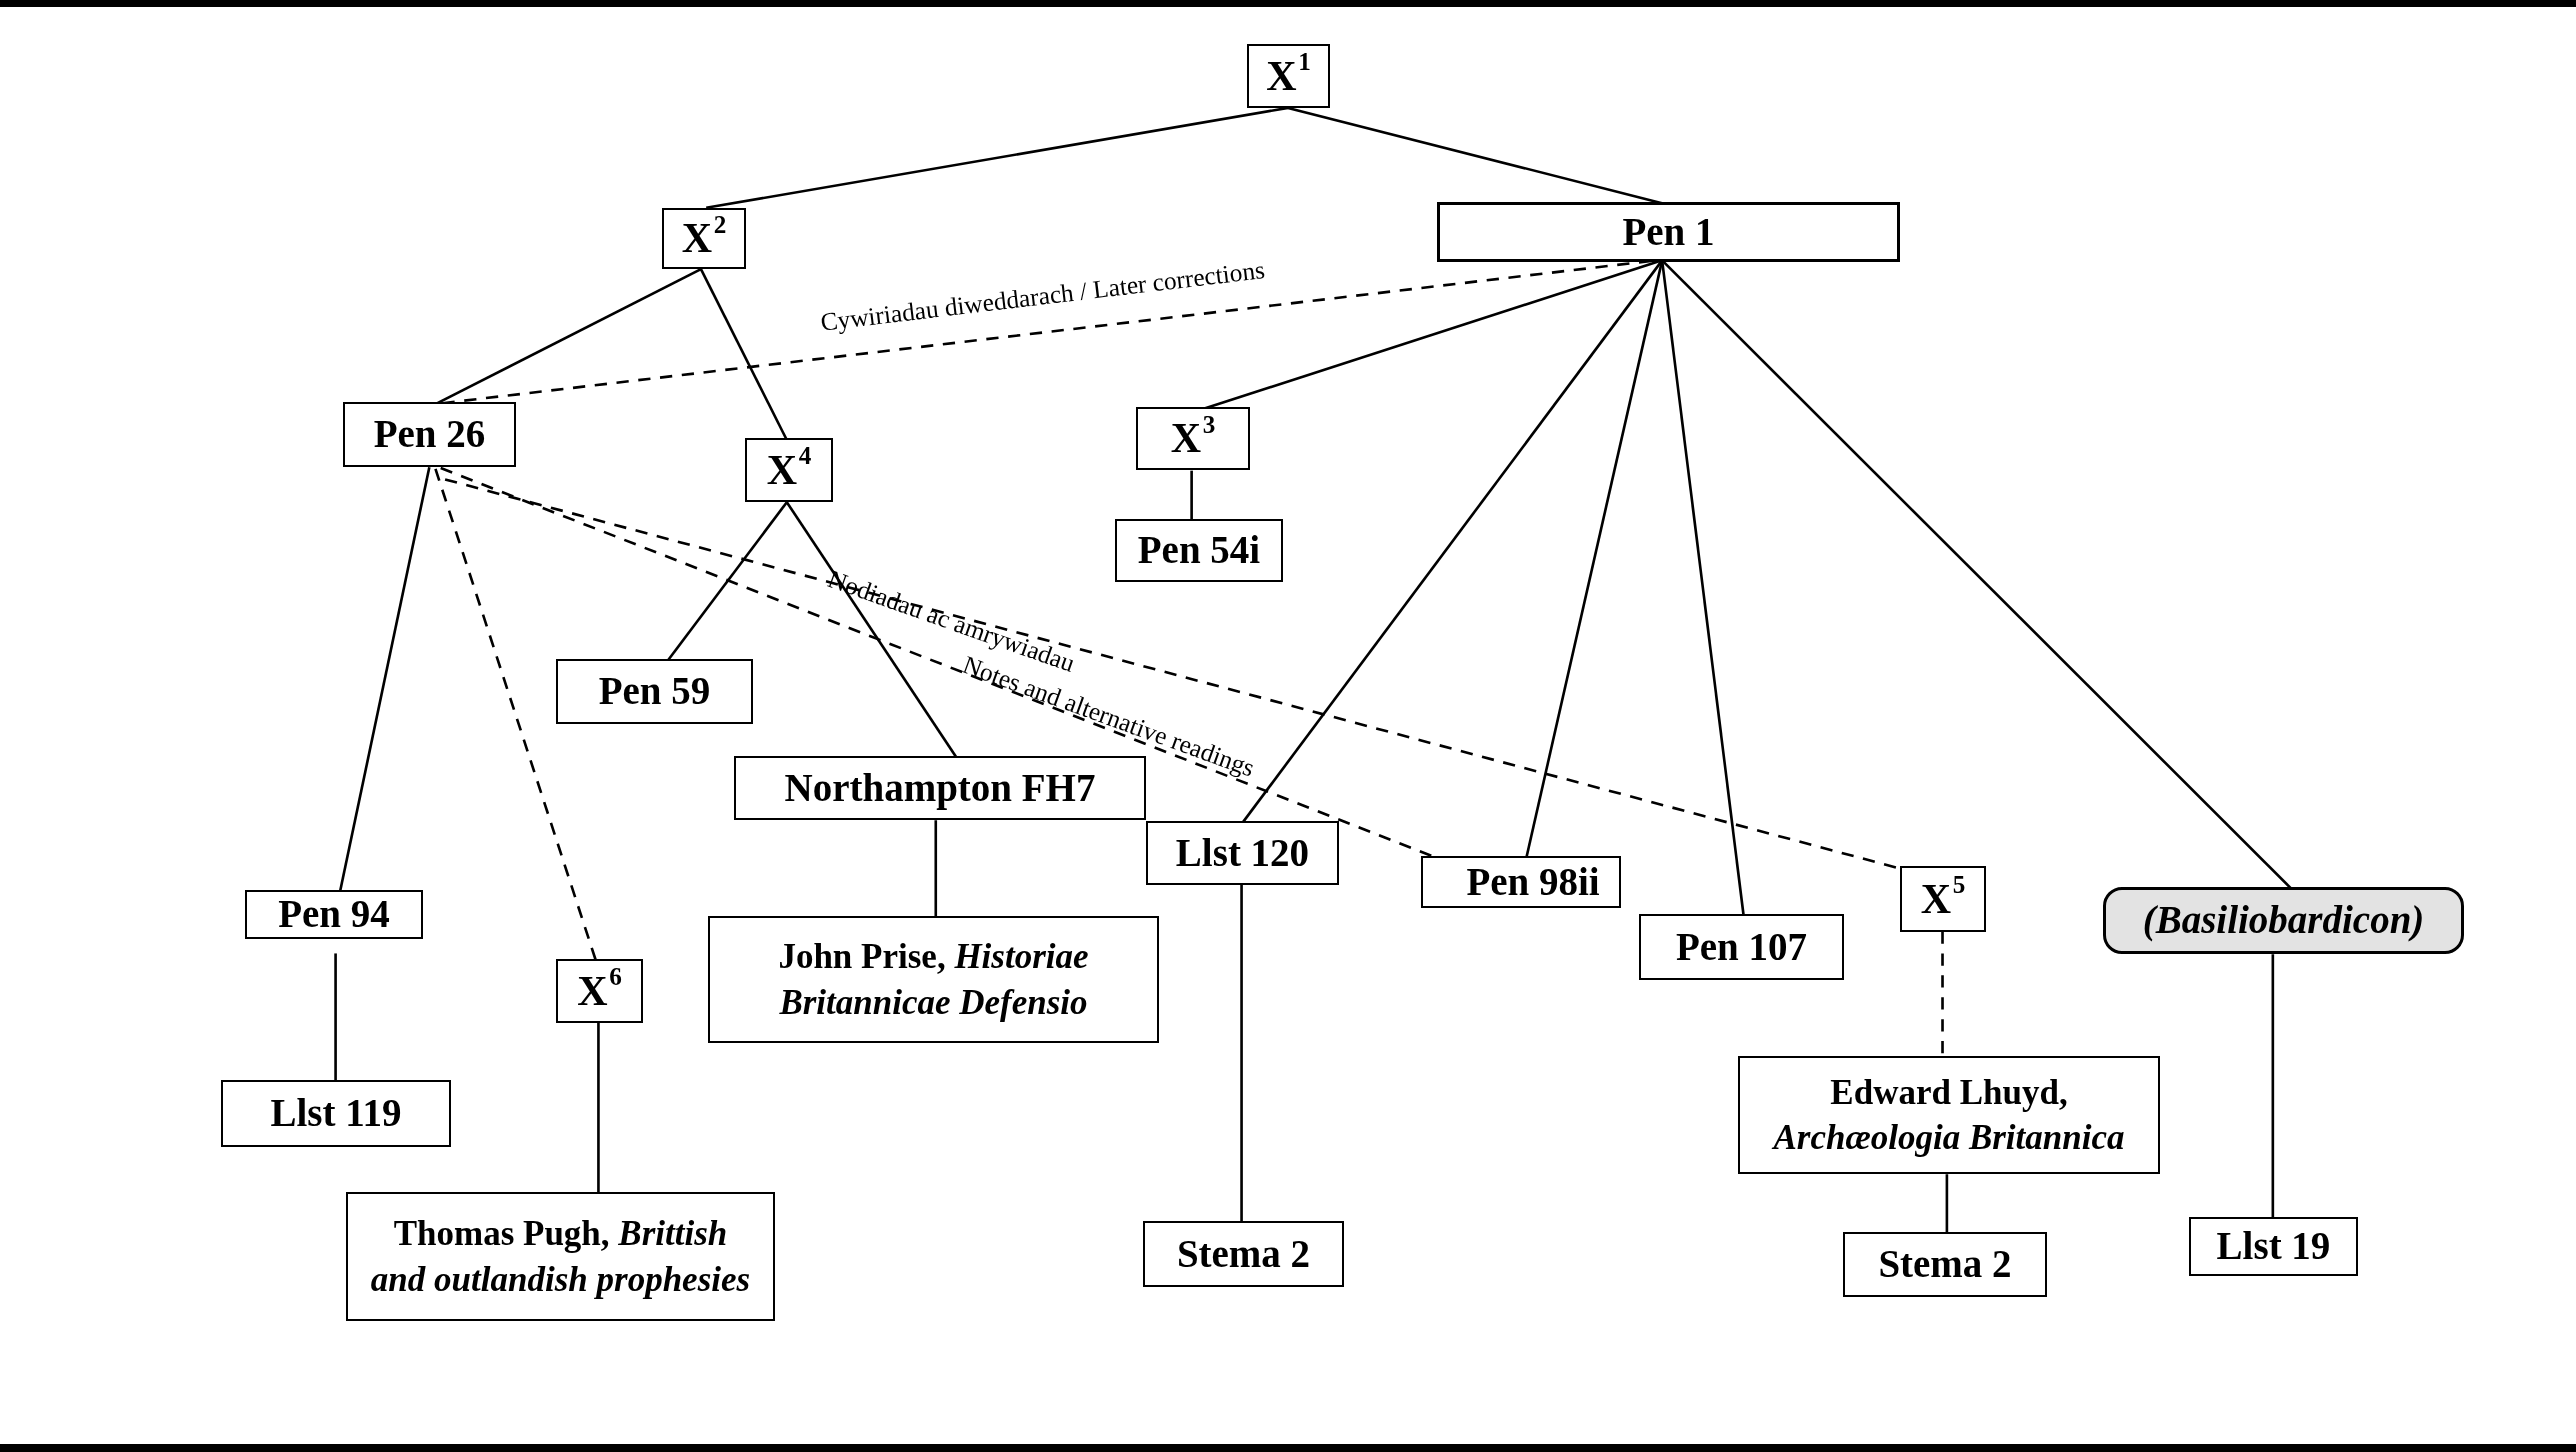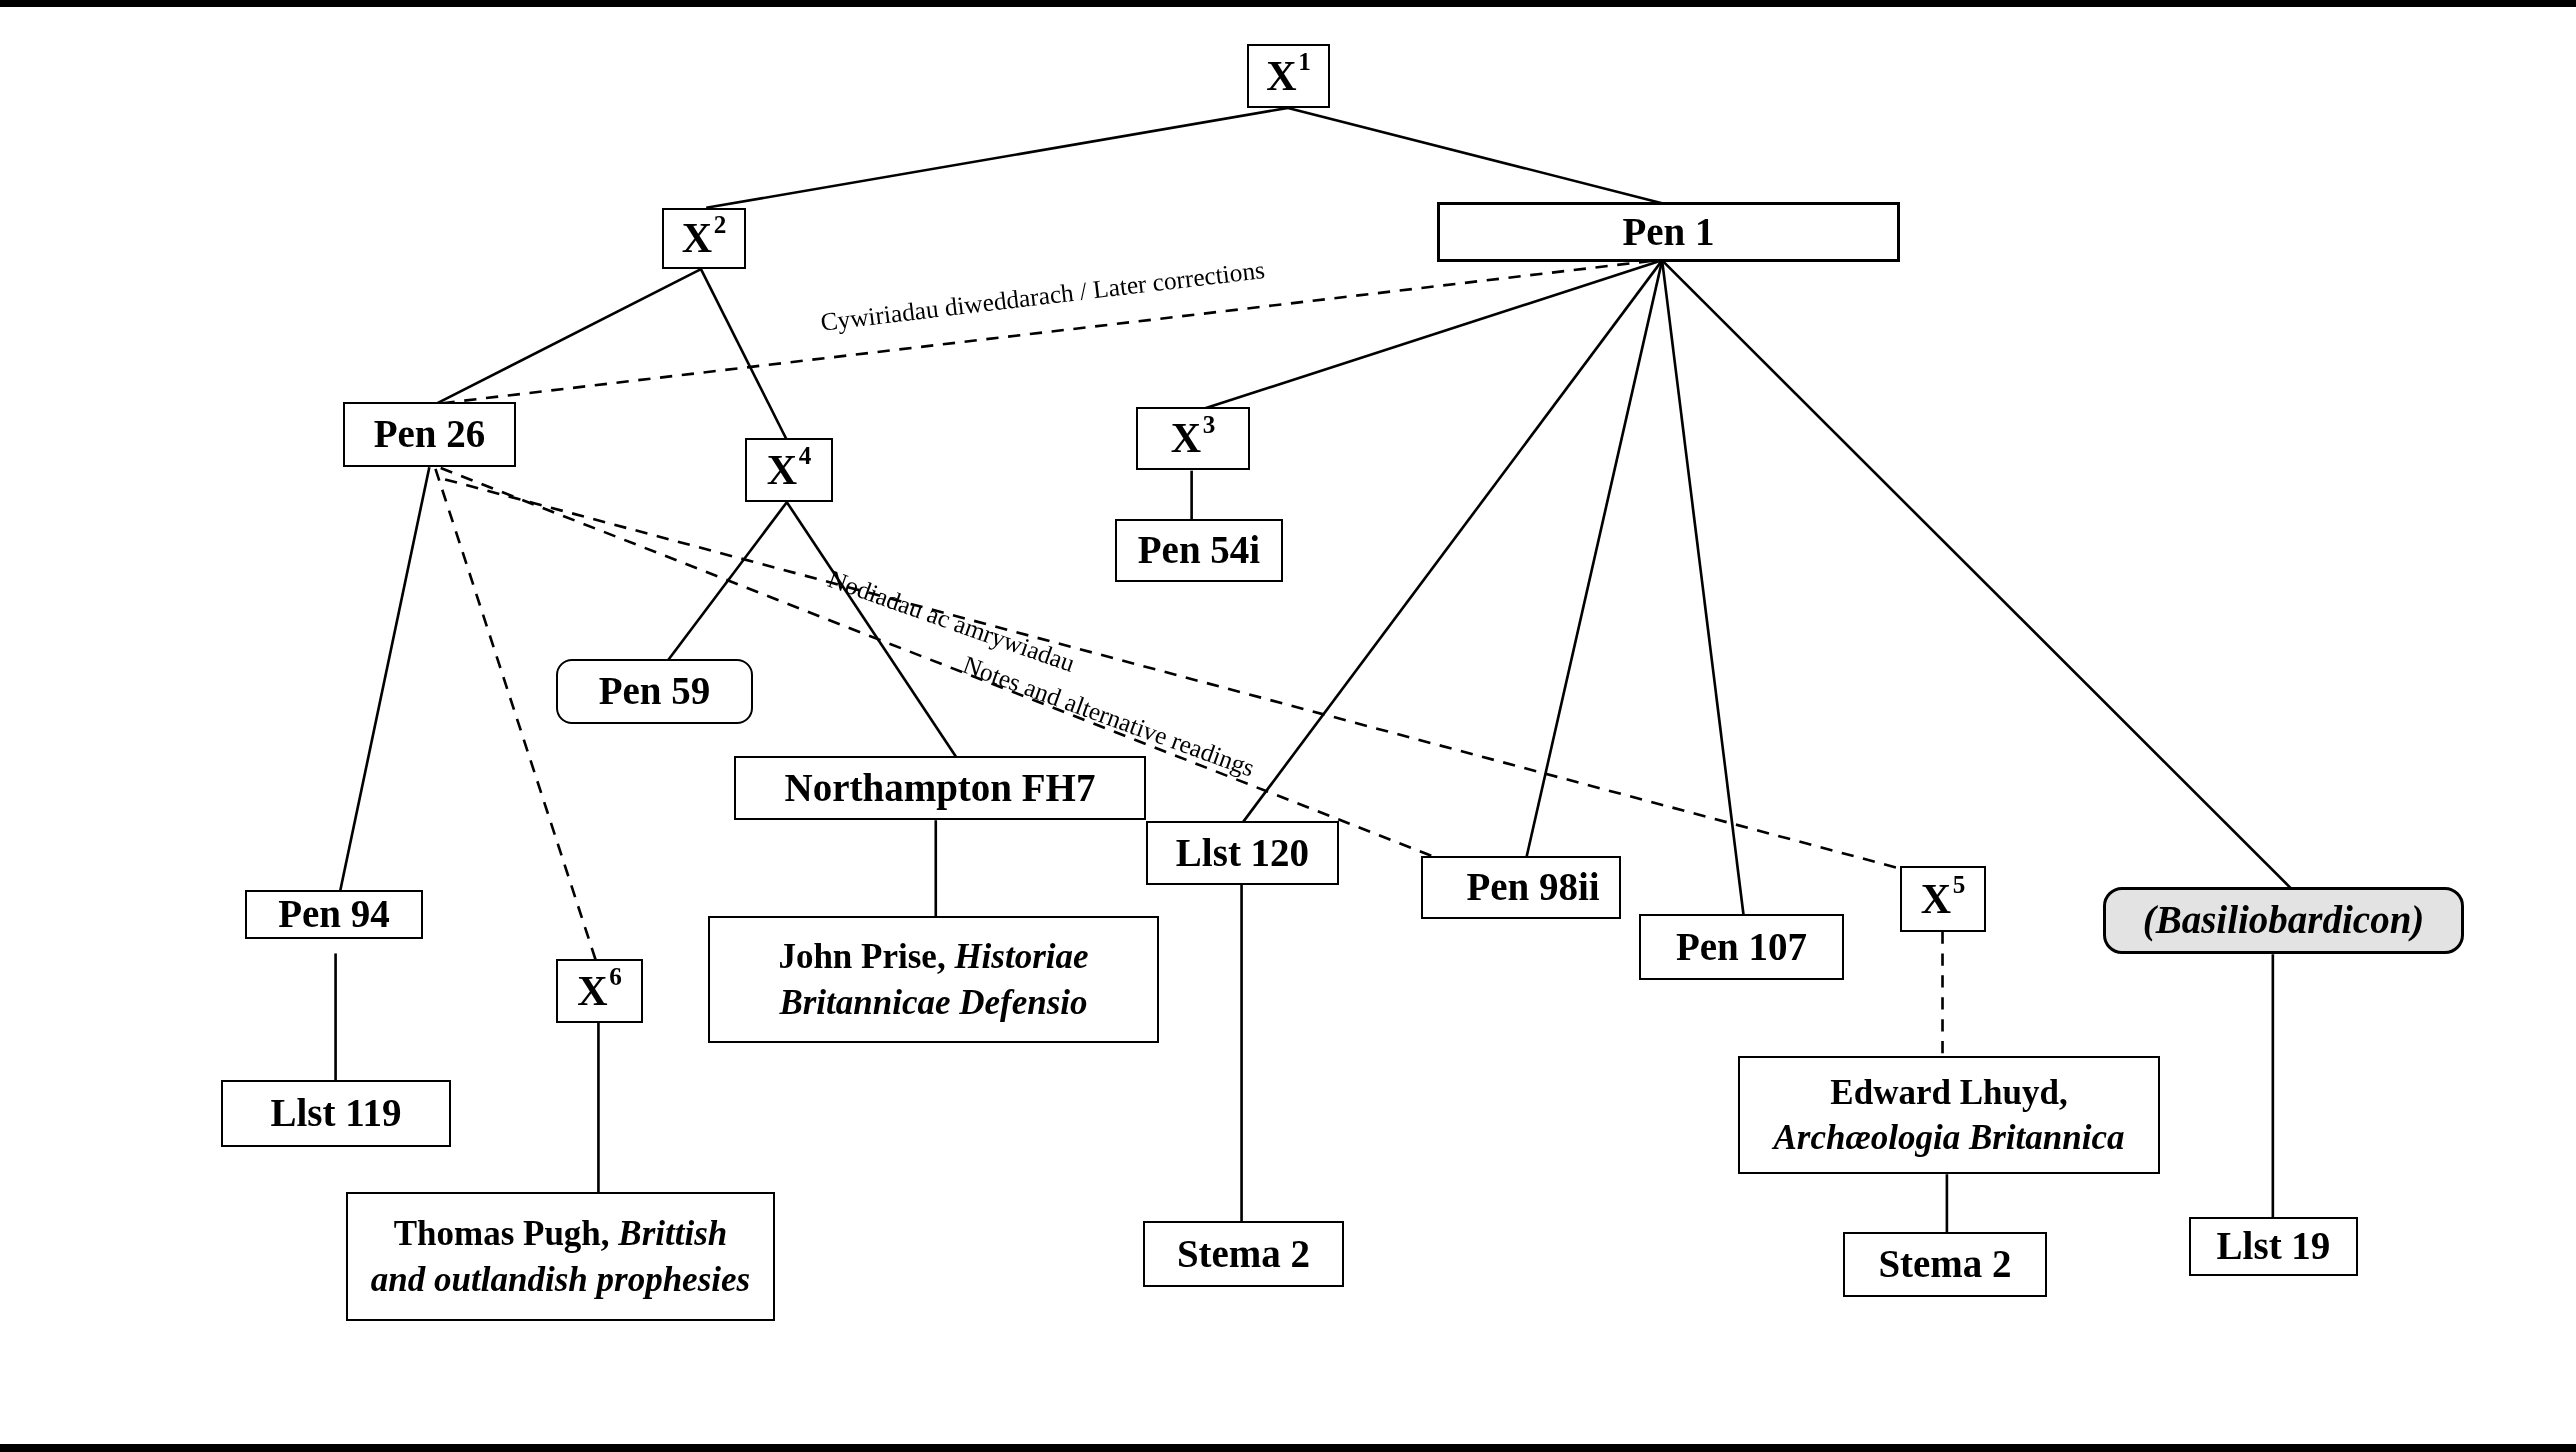--- a/index.html
+++ b/index.html
@@ -151,21 +151,21 @@
 
   <div class="node" style="left:1136px; top:407px; width:114px; height:63px; font-size:42px;">
     <span>X</span>
       <sup>3</sup>
   </div>
 
   <div class="node" style="left:1115px; top:519px; width:168px; height:63px;">
     <span>Pen 54i</span>
   </div>
 
-  <div class="node" style="left:556px; top:659px; width:197px; height:65px;border-radius:16px;">
+  <div class="node" style="left:556px; top:659px; width:197px; height:65px;">
     <span>Pen 59</span>
   </div>
 
   <div class="node" style="left:734px; top:756px; width:412px; height:64px;">
     <span>Northampton FH7</span>
   </div>
 
   <div class="node" style="left:1146px; top:821px; width:193px; height:64px;">
     <span>Llst 120</span>
   </div>
@@ -182,21 +182,21 @@
   <div class="node" style="left:221px; top:1080px; width:230px; height:67px;">
     <span>Llst 119</span>
   </div>
 
   <div class="node twoline" style="left:708px; top:916px; width:451px; height:127px;">
     <span class="inner">
         <span><span>John Prise, </span><span class="work">Historiae Britannicae Defensio</span></span>
       </span>
   </div>
 
-  <div class="node" style="left:1421px; top:856px; width:200px; height:63px;padding-left:24px;">
+  <div class="node" style="left:1421px; top:856px; width:200px; height:52px;padding-left:24px;">
     <span>Pen 98ii</span>
   </div>
 
   <div class="node" style="left:1639px; top:914px; width:205px; height:66px;">
     <span>Pen 107</span>
   </div>
 
   <div class="node" style="left:1900px; top:866px; width:86px; height:66px; font-size:42px;">
     <span>X</span>
       <sup>5</sup>

